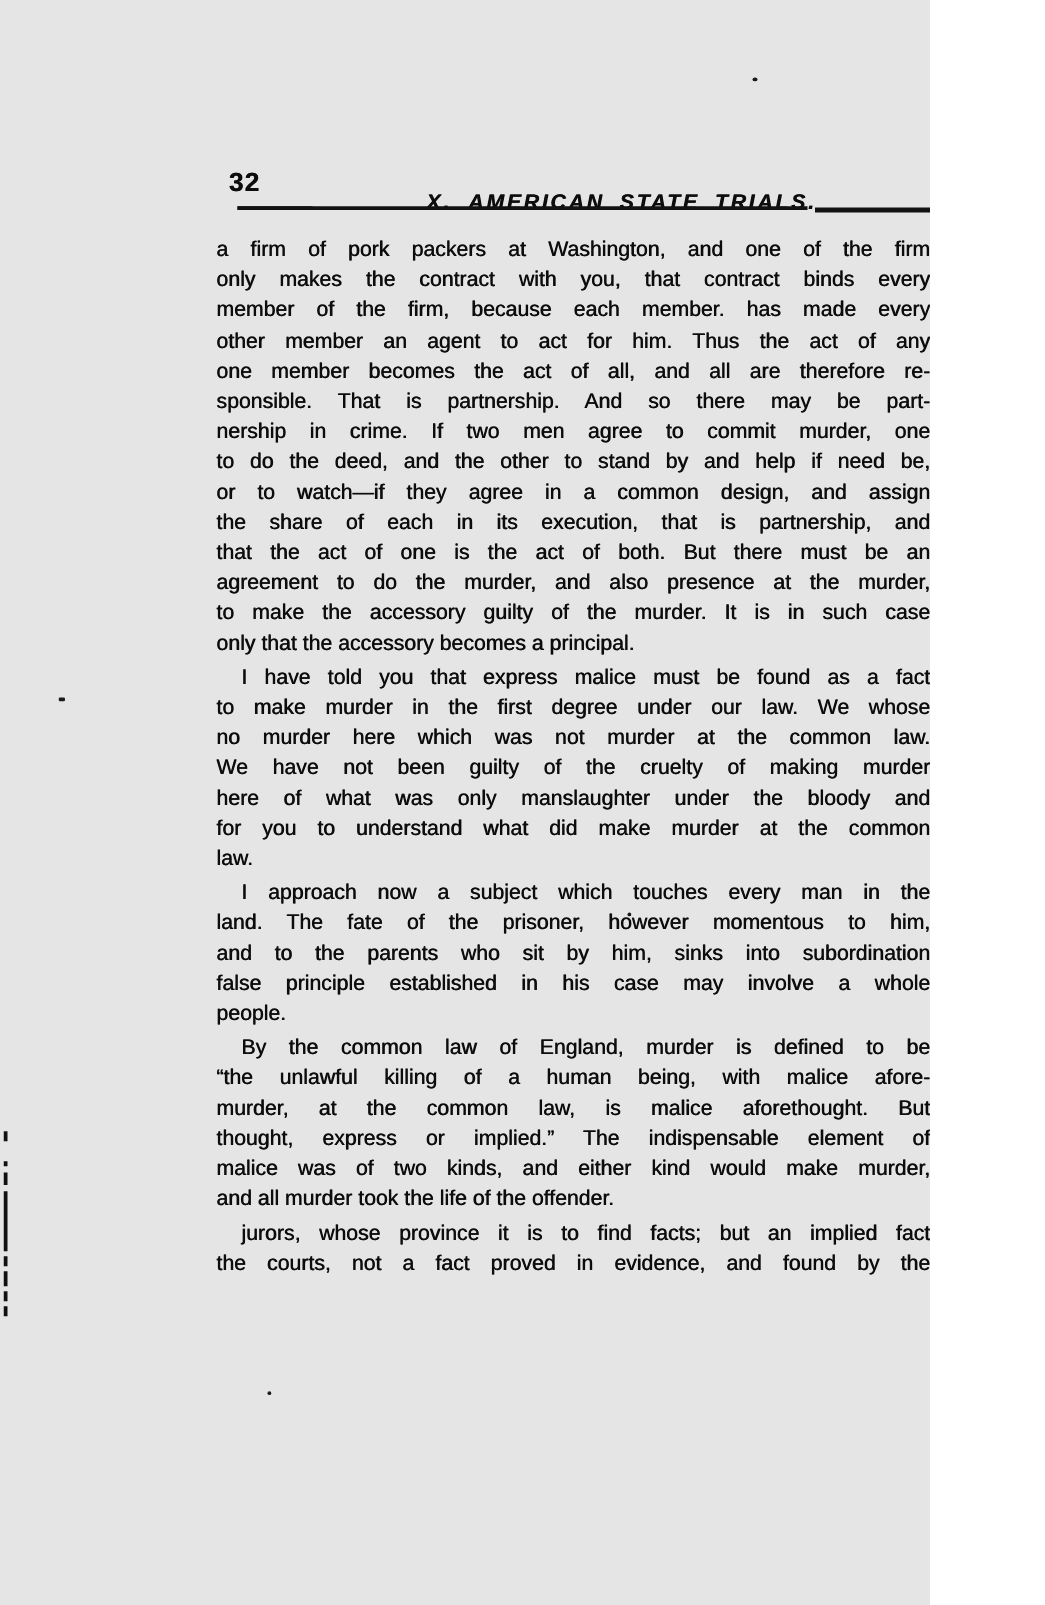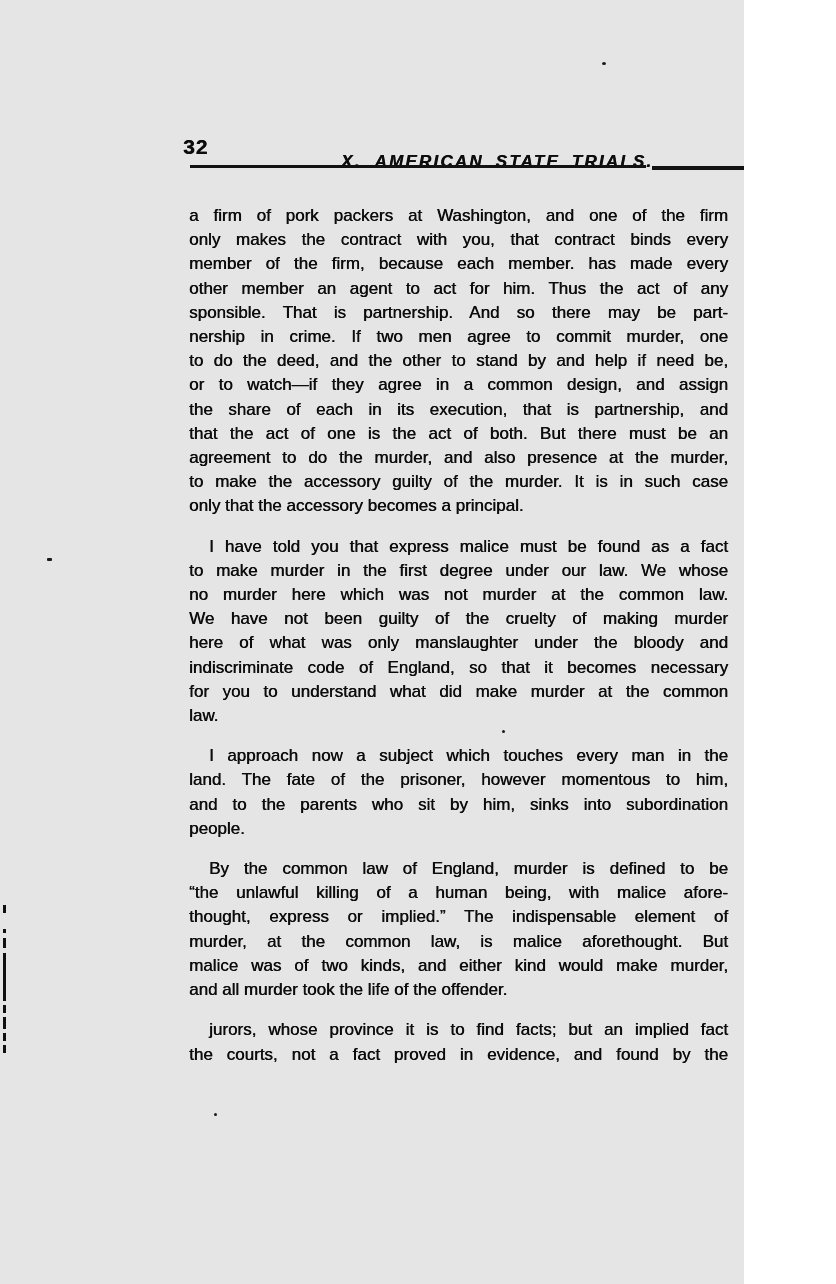--- a/index.html
+++ b/index.html
@@ -23,21 +23,21 @@
     letter-spacing:2.2px; word-spacing:5px; white-space:nowrap;
     text-shadow:0.4px 0 0 currentColor;
   }
   #running-title .sec { margin-right:13px; }
   .rule-seg { position:absolute; background:#121212; }
   #rule-a { left:190px; top:165px; width:456px; height:2.6px; }
   #rule-b { left:652px; top:166px; width:92px; height:3.6px; }
   #rule-c { left:190px; top:165px; width:60px; height:3.4px; }
   
   #text-block { position:absolute; left:173px; top:188px; width:571px; }
-  .para { margin:16px; padding:0; }
+  .para { margin:0; padding:0; }
   .para + .para { margin-top:3px; }
   .line {
     font-size:17px; line-height:24.2px;
     text-align:justify; text-align-last:justify;
     white-space:normal;
     text-shadow:0.45px 0 0 currentColor;
   }
   .line.end { text-align-last:left; }
   .para.indent .line:first-child { text-indent:20px; }
   
@@ -56,51 +56,52 @@
   <div class="rule-seg" id="rule-a"></div>
   <div class="rule-seg" id="rule-b"></div>
   <div class="rule-seg" id="rule-c"></div>
 
   <div id="text-block">
       <div class="para">
         <div class="line">a firm of pork packers at Washington, and one of the firm</div>
         <div class="line">only makes the contract with you, that contract binds every</div>
         <div class="line">member of the firm, because each member. has made every</div>
         <div class="line">other member an agent to act for him. Thus the act of any</div>
+        <div class="line">one member becomes the act of all, and all are therefore re-</div>
         <div class="line">sponsible. That is partnership. And so there may be part-</div>
         <div class="line">nership in crime. If two men agree to commit murder, one</div>
         <div class="line">to do the deed, and the other to stand by and help if need be,</div>
         <div class="line">or to watch—if they agree in a common design, and assign</div>
         <div class="line">the share of each in its execution, that is partnership, and</div>
         <div class="line">that the act of one is the act of both. But there must be an</div>
         <div class="line">agreement to do the murder, and also presence at the murder,</div>
         <div class="line">to make the accessory guilty of the murder. It is in such case</div>
         <div class="line end">only that the accessory becomes a principal.</div>
       </div>
       <div class="para indent">
         <div class="line">I have told you that express malice must be found as a fact</div>
         <div class="line">to make murder in the first degree under our law. We whose</div>
         <div class="line">no murder here which was not murder at the common law.</div>
         <div class="line">We have not been guilty of the cruelty of making murder</div>
         <div class="line">here of what was only manslaughter under the bloody and</div>
-        <div class="line">indiscriminate code of England, so that it becomes necessary</div>
         <div class="line">for you to understand what did make murder at the common</div>
         <div class="line end">law.</div>
       </div>
       <div class="para indent">
         <div class="line">I approach now a subject which touches every man in the</div>
         <div class="line">land. The fate of the prisoner, however momentous to him,</div>
         <div class="line">and to the parents who sit by him, sinks into subordination</div>
+        <div class="line">false principle established in his case may involve a whole</div>
         <div class="line end">people.</div>
       </div>
       <div class="para indent">
         <div class="line">By the common law of England, murder is defined to be</div>
         <div class="line">“the unlawful killing of a human being, with malice afore-</div>
+        <div class="line">murder, at the common law, is malice aforethought. But</div>
         <div class="line">thought, express or implied.” The indispensable element of</div>
-        <div class="line">murder, at the common law, is malice aforethought. But</div>
         <div class="line">malice was of two kinds, and either kind would make murder,</div>
         <div class="line end">and all murder took the life of the offender.</div>
       </div>
       <div class="para indent">
         <div class="line">jurors, whose province it is to find facts; but an implied fact</div>
         <div class="line">the courts, not a fact proved in evidence, and found by the</div>
       </div>
     </div>
 
   <div class="edge-mark" style="top:905px;height:8px;"></div>

